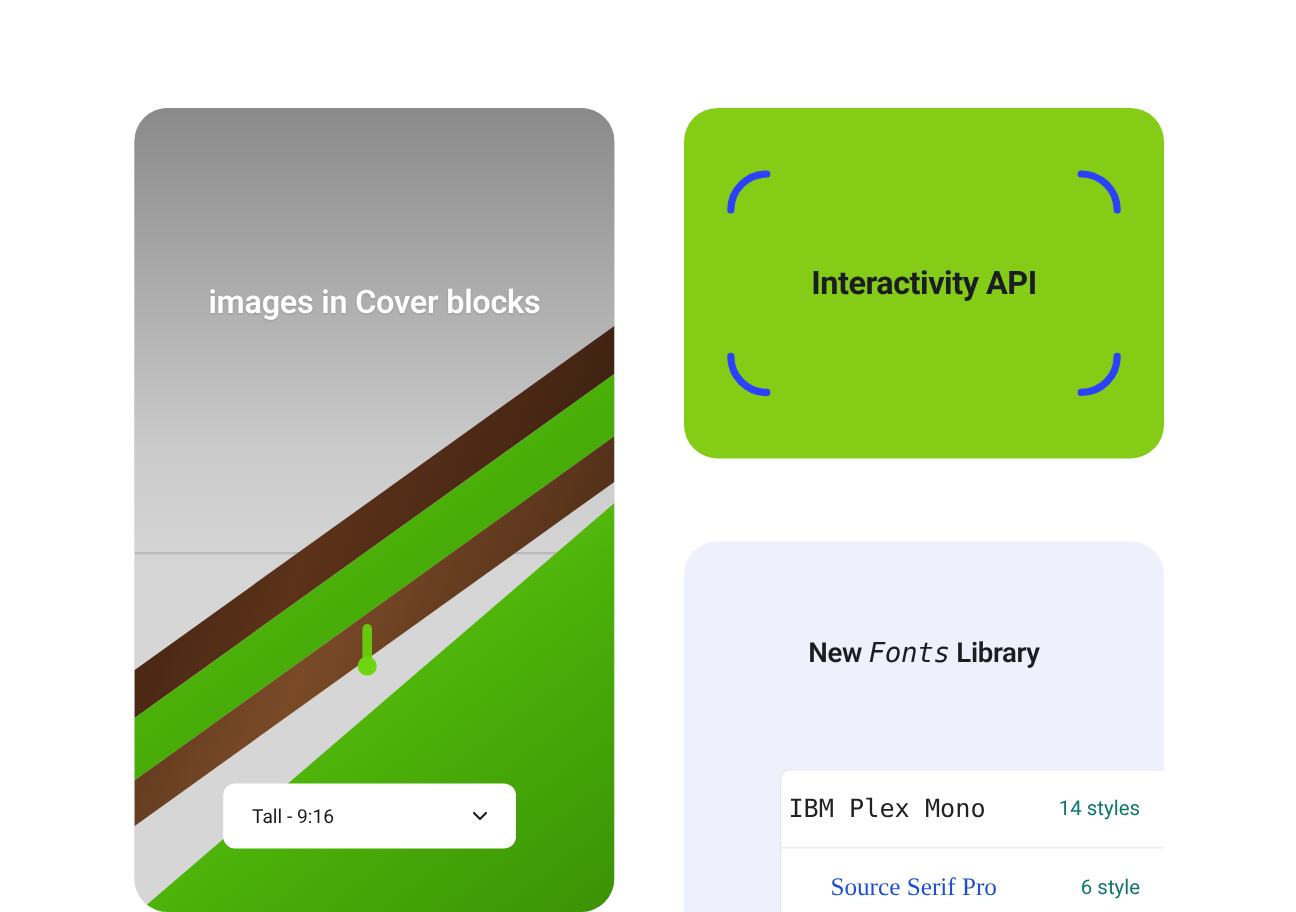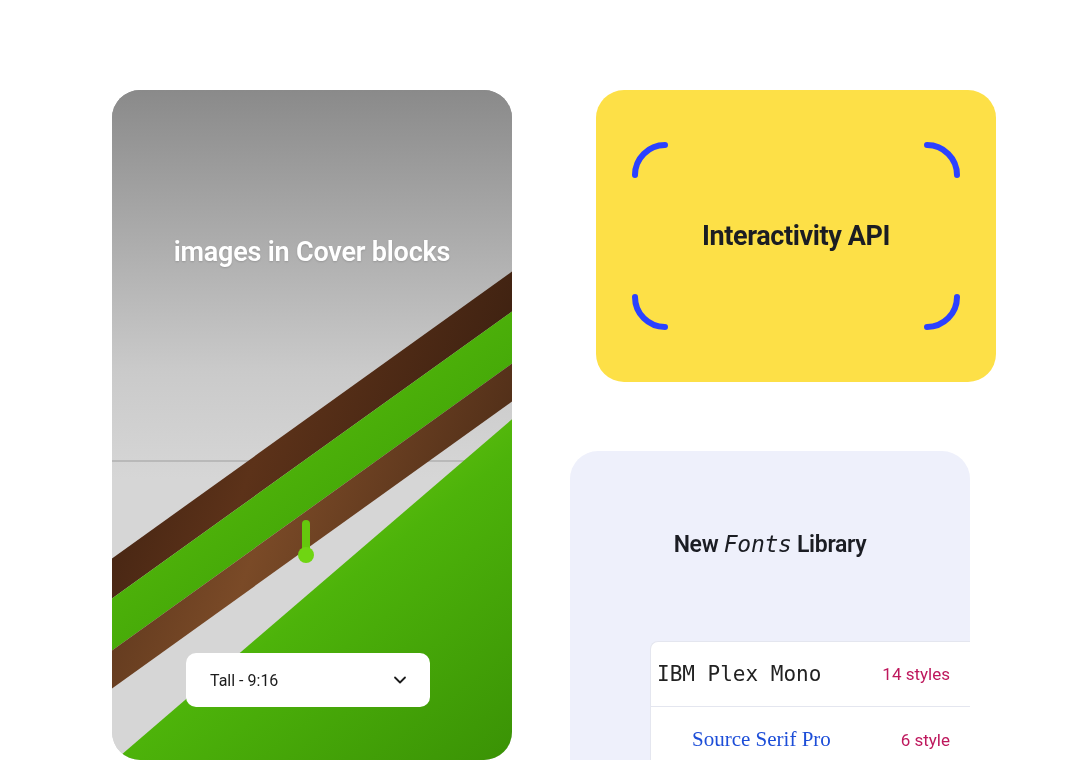--- a/index.html
+++ b/index.html
@@ -52,25 +52,25 @@
     cursor: pointer;
     z-index: 6;
   }
   .chevron-down {
     width: 16px; height: 16px; display: inline-flex; align-items: center; justify-content: center;
   }
 
   
   .card-api {
     position: absolute;
-    left: 596px;
+    left: 570px;
     top: 90px;
     width: 400px;
     height: 292px;
-    background: #fde047;
+    background: #84cc16;
     border-radius: 28px;
     display: flex;
     align-items: center;
     justify-content: center;
     text-align: center;
   }
   .api-inner {
     position: relative;
     width: 330px;
     height: 190px;
@@ -132,21 +132,21 @@
     display: flex;
     align-items: center;
     justify-content: space-between;
     padding: 20px 20px 20px 6px;
     border-bottom: 1px solid #e4e6ef;
     font-size: 21px;
   }
   .font-row:last-child { border-bottom: none; }
   .font-name-mono { font-family: ui-monospace, "SFMono-Regular", Menlo, Consolas, monospace; color: #222; font-weight: 500; }
   .font-name-serif { font-family: Georgia, "Times New Roman", serif; color: #1d4ed8; font-weight: 400; margin-left: 35px; }
-  .font-styles { color: #be185d; font-size: 17px; font-weight: 400; letter-spacing: 0; margin-left: 43px; }
+  .font-styles { color: #0f766e; font-size: 17px; font-weight: 400; letter-spacing: 0; margin-left: 43px; }
 </style>
 </head>
 <body>
 
 <div class="canvas">
 
   <div class="card-cover">
     <svg class="cover-art" viewBox="0 0 400 670" preserveAspectRatio="xMidYMid slice" aria-hidden="true">
       <defs>
         <linearGradient id="bgGrad" x1="0" y1="0" x2="0" y2="1">

